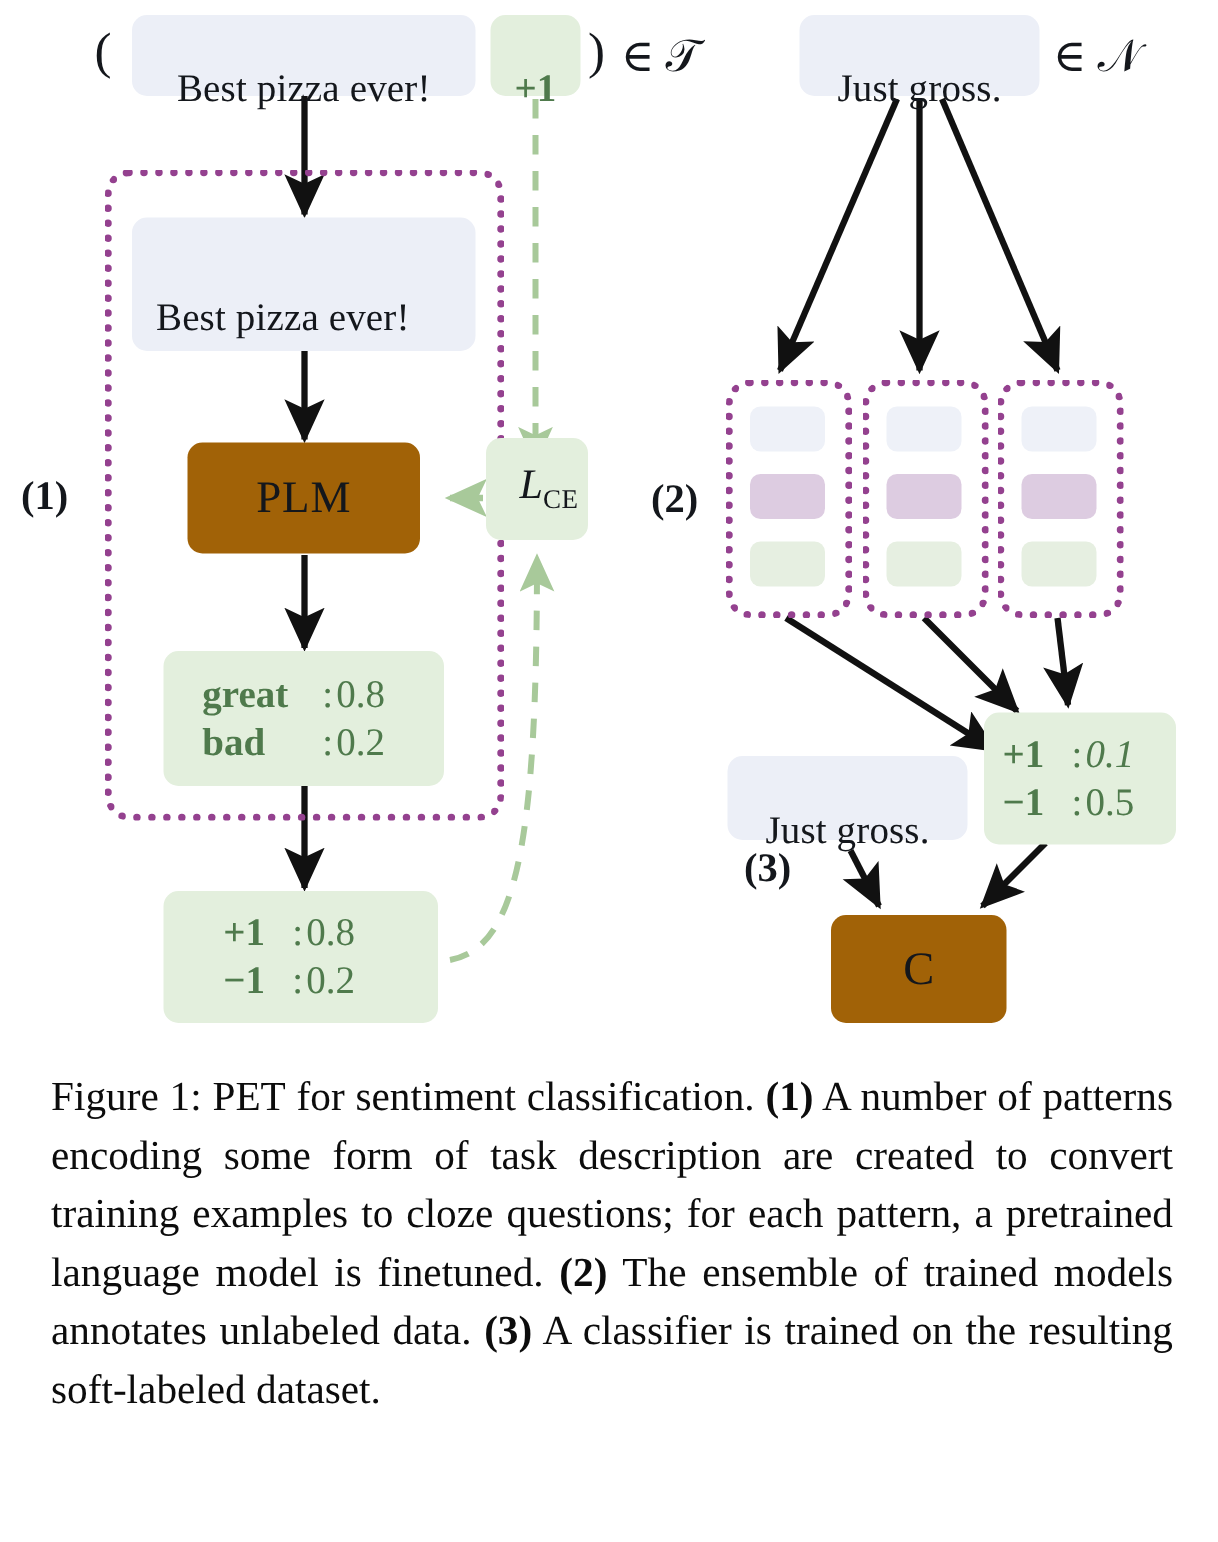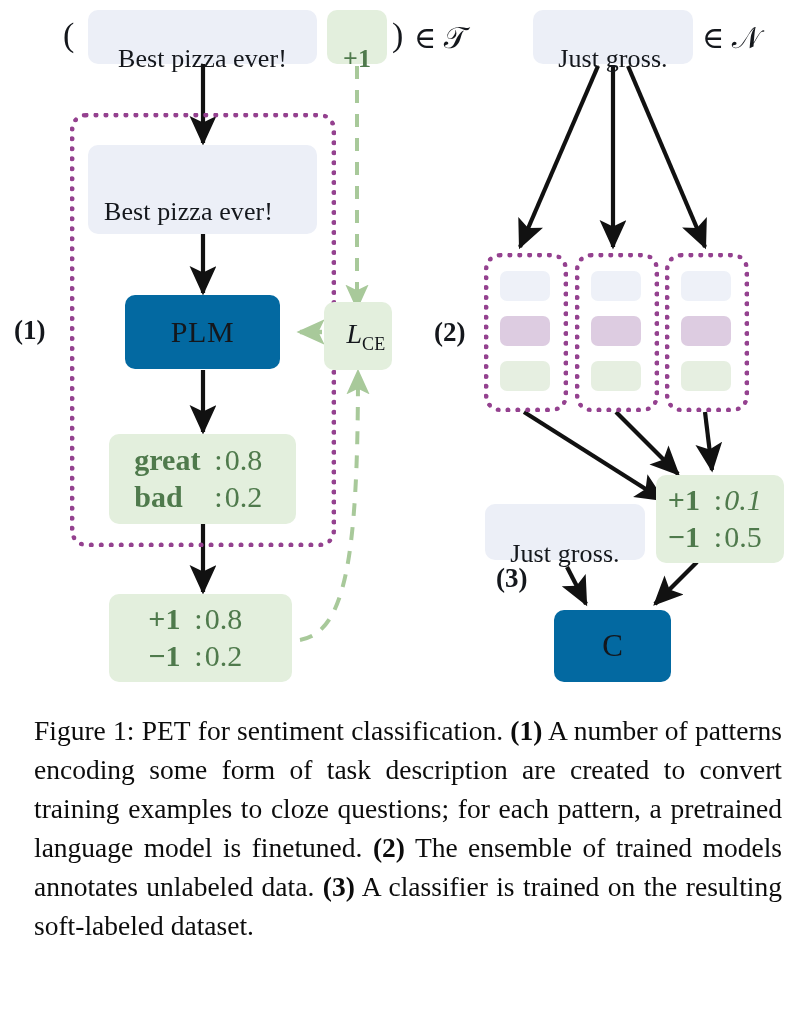--- a/index.html
+++ b/index.html
@@ -45,21 +45,21 @@
 
   .blue-box {
     background: #eceff7;
     color: #14171c;
   }
   .green-box {
     background: #e3efdd;
     color: #4f7a4c;
   }
   .purple-box {
-    background: #0369a1;
+    background: #a16207;
     color: #14171c;
   }
 
   .paren {
     position: absolute;
     font-size: 34px;
     color: #14171c;
   }
 
   .math {
@@ -101,21 +101,21 @@
   }
   .cloze-line {
     font-size: 26px;
     font-weight: bold;
     color: #4a6480;
   }
   .cloze-blank { letter-spacing: -1px; }
 
   .kv-row {
     display: flex;
-    font-size: 30px;
+    font-size: 26px;
     width: 100%;
     justify-content: center;
     align-items: flex-end;
   }
   .kv-key {
     font-weight: bold;
     text-align: left;
   }
   .kv-sep { padding: 0 2px; }
   .kv-val { text-align: left; }
@@ -215,21 +215,21 @@
   <div class="math" style="left:702px; top:20px; font-style:normal;">∈ 𝒩</div>
 
   <div class="node blue-box" style="left:88px; top:145px; width:229px; height:89px; align-items:flex-start; padding-left:16px;">
     <span class="sent-line">Best pizza ever!</span>
   </div>
 
   <div class="node purple-box" style="left:125px; top:295px; width:155px; height:74px;">
     <span class="plm-text">PLM</span>
   </div>
 
-  <div class="node green-box" style="left:324px; top:302px; width:68px; height:68px; color:#14171c;padding-left:16px;">
+  <div class="node green-box" style="left:324px; top:292px; width:68px; height:68px; color:#14171c;padding-left:16px;">
     <span class="lce"><span>L</span><sub>CE</sub></span>
   </div>
 
   <div class="node green-box" style="left:109px; top:434px; width:187px; height:90px;">
     <div class="kv-row">
       <span class="kv-key" style="width:78px;">great</span>
       <span class="kv-sep">:</span>
       <span class="kv-val" style="width:46px;">0.8</span>
     </div>
     <div class="kv-row">

